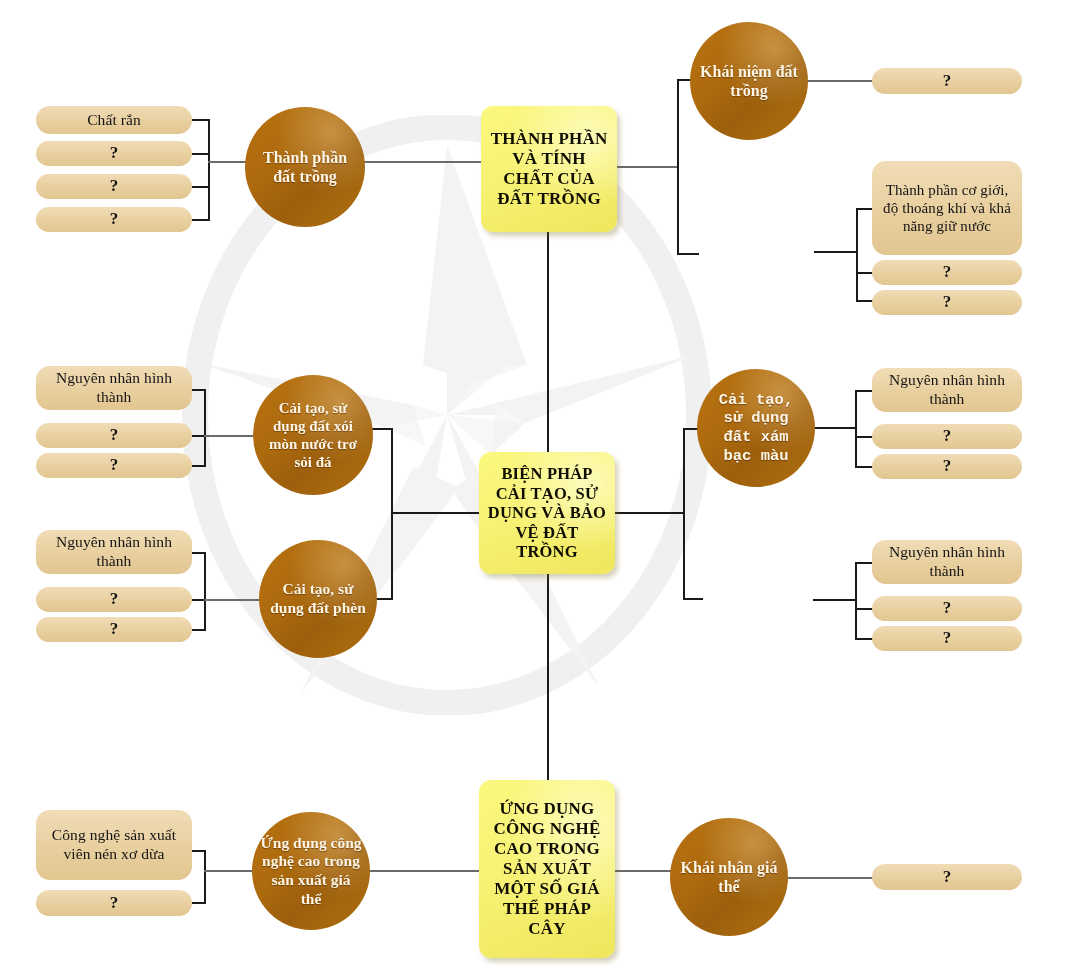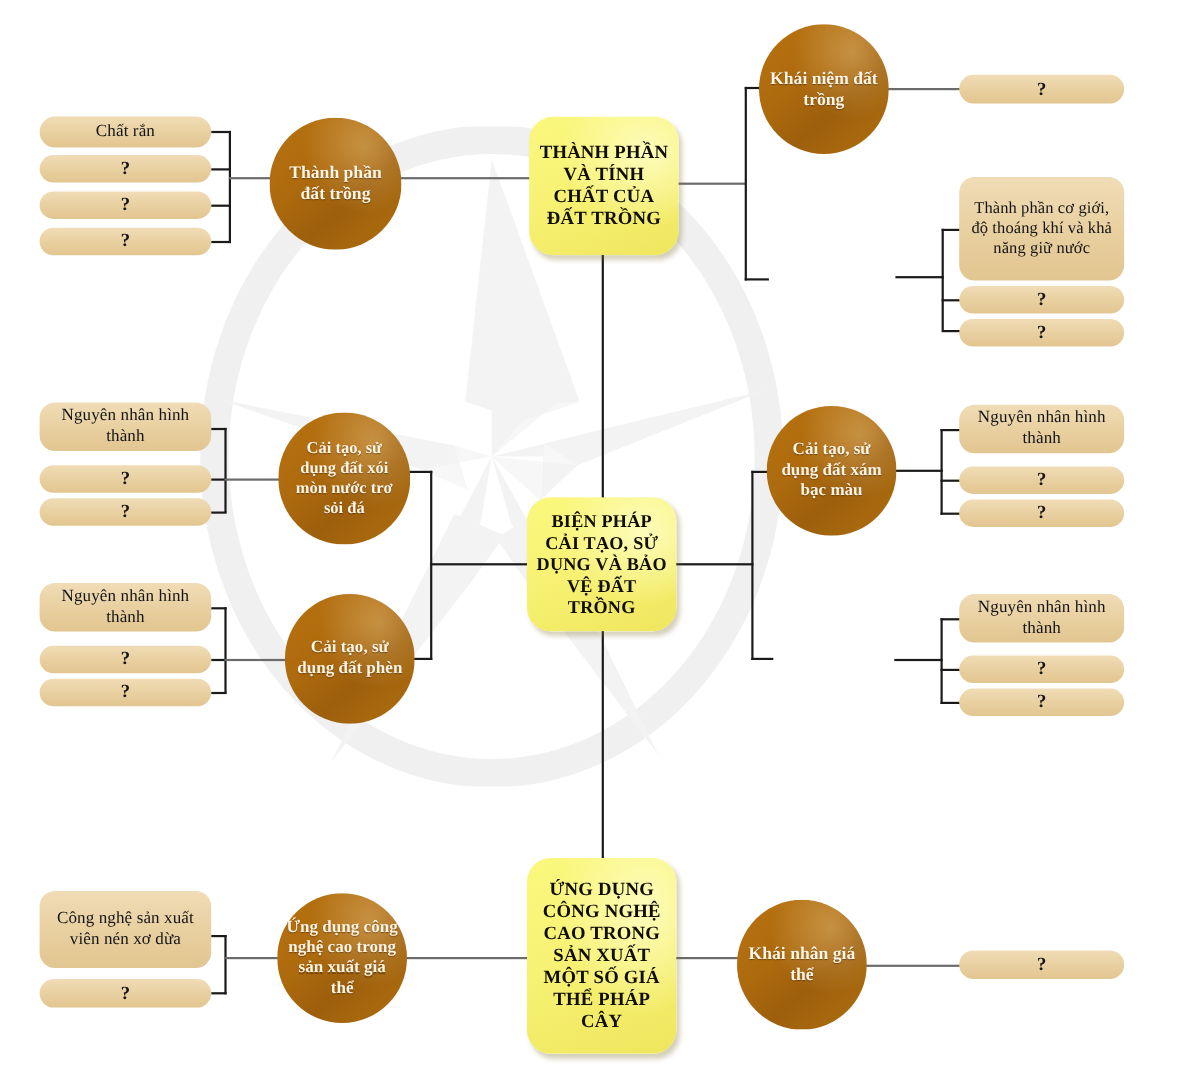--- a/index.html
+++ b/index.html
@@ -71,21 +71,21 @@
     padding:0 8px;
     box-sizing:border-box;
     text-shadow:0 1px 1px rgba(70,35,0,.55);
   }
 
   
   .ybox{
     position:absolute;
     z-index:4;
     box-sizing:border-box;
-    border-radius:22px;
+    border-radius:12px;
     background:
        radial-gradient(ellipse at 78% 26%, rgba(255,255,210,.75) 0%, rgba(255,255,210,0) 52%),
        linear-gradient(158deg,#fbf87f 0%,#f7f274 45%,#efe65d 100%);
     box-shadow:3px 4px 5px rgba(120,110,40,.32);
     display:flex;
     align-items:center;
     justify-content:center;
     text-align:center;
     color:#100d02;
     font-weight:700;
@@ -192,21 +192,21 @@
   <div class="ln v" style="left:391px;top:428px;height:172px;"></div>
   <div class="ln h" style="left:391px;top:512px;width:92px;"></div>
 
   <div class="ybox" style="left:479px;top:452px;width:136px;height:122px;font-size:16.5px;">BIỆN PHÁP CẢI TẠO, SỬ DỤNG VÀ BẢO VỆ ĐẤT TRỒNG</div>
 
   <div class="ln h" style="left:613px;top:512px;width:72px;"></div>
   <div class="ln v" style="left:683px;top:428px;height:172px;"></div>
   <div class="ln h" style="left:683px;top:428px;width:20px;"></div>
   <div class="ln h" style="left:683px;top:598px;width:20px;"></div>
 
-  <div class="circ" style="left:697px;top:369px;width:118px;height:118px;font-size:15.5px;">Cải tạo, sử dụng đất xám bạc màu</div>
+  <div class="circ" style="left:697px;top:369px;width:118px;height:118px;font-size:15.5px;font-family:Liberation Mono, monospace;">Cải tạo, sử dụng đất xám bạc màu</div>
 
   <div class="ln h" style="left:813px;top:427px;width:44px;"></div>
   <div class="ln v" style="left:855px;top:390px;height:78px;"></div>
   <div class="ln h" style="left:855px;top:390px;width:20px;"></div>
   <div class="ln h" style="left:855px;top:436px;width:20px;"></div>
   <div class="ln h" style="left:855px;top:466px;width:20px;"></div>
 
   <div class="pill" style="left:872px;top:368px;width:150px;height:44px;">Nguyên nhân hình thành</div>
   <div class="pill q" style="left:872px;top:424px;width:150px;height:25px;">?</div>
   <div class="pill q" style="left:872px;top:454px;width:150px;height:25px;">?</div>

